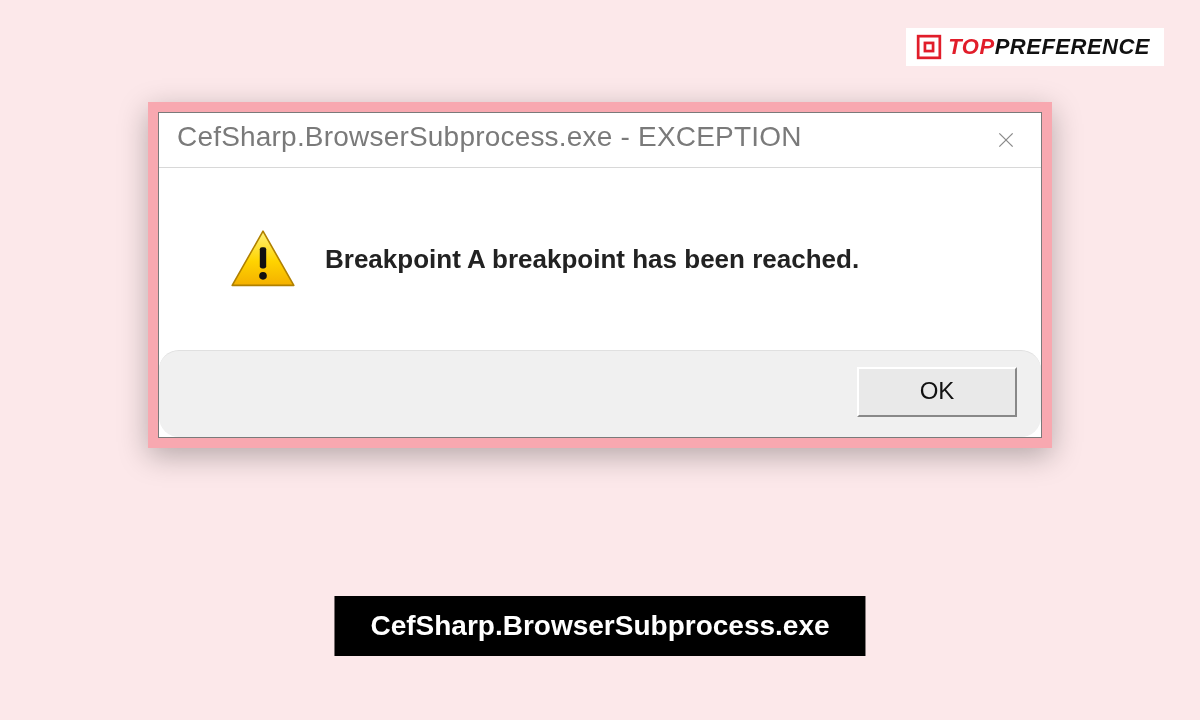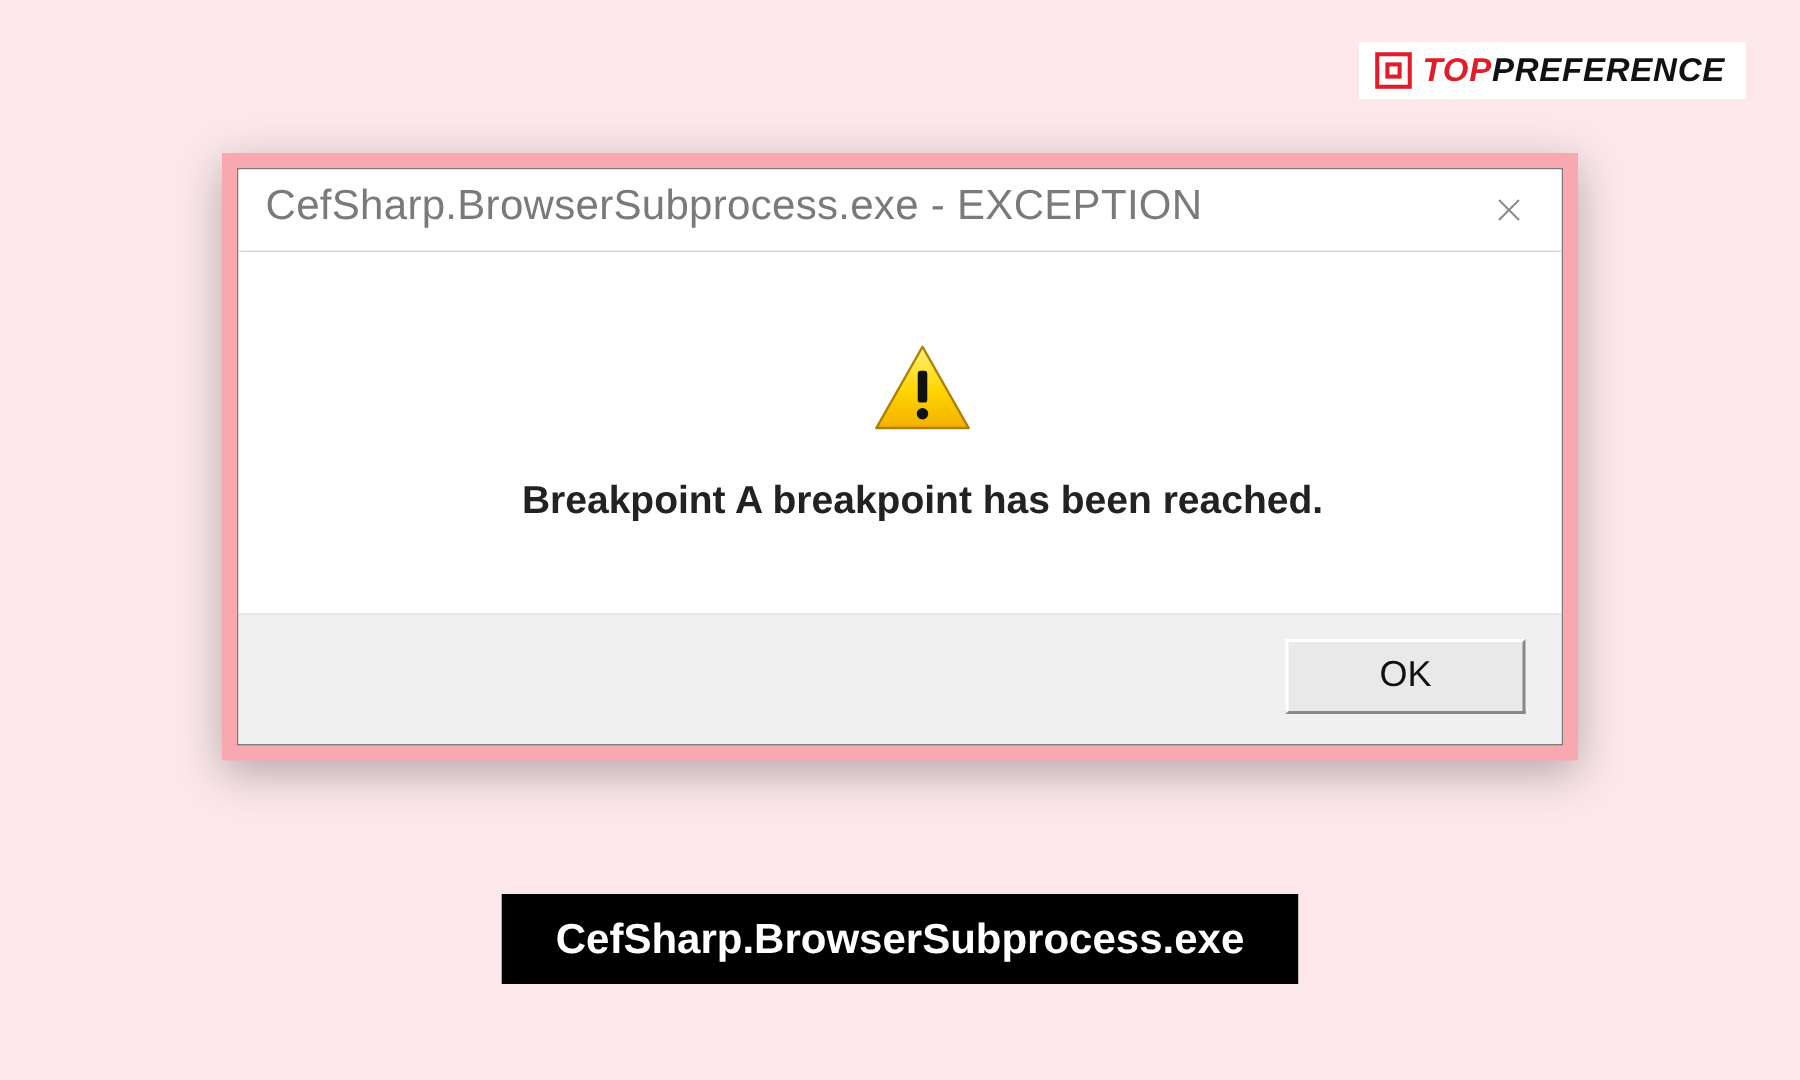--- a/index.html
+++ b/index.html
@@ -81,39 +81,39 @@
     cursor: pointer;
   }
   .close-btn svg { width: 20px; height: 20px; }
 
   .dialog-body {
     display: flex;
     align-items: center;
     gap: 28px;
     padding: 60px 40px 60px 70px;
     background: #ffffff;
-    flex-direction: column;
   }
   .warn-icon {
     width: 68px;
     height: 62px;
     flex-shrink: 0;
   }
   .message {
     font-size: 26px;
     color: #222;
     font-weight: 600;
   }
 
   .dialog-footer {
     background: #f0f0f0;
     border-top: 1px solid #e0e0e0;
     padding: 16px 24px 20px;
     display: flex;
     justify-content: flex-end;
+    border-radius: 20px;
   }
   .ok-btn {
     min-width: 160px;
     padding: 8px 0 10px;
     background: #e9e9e9;
     border-top: 2px solid #fff;
     border-left: 2px solid #fff;
     border-right: 2px solid #888;
     border-bottom: 2px solid #888;
     font-size: 24px;

